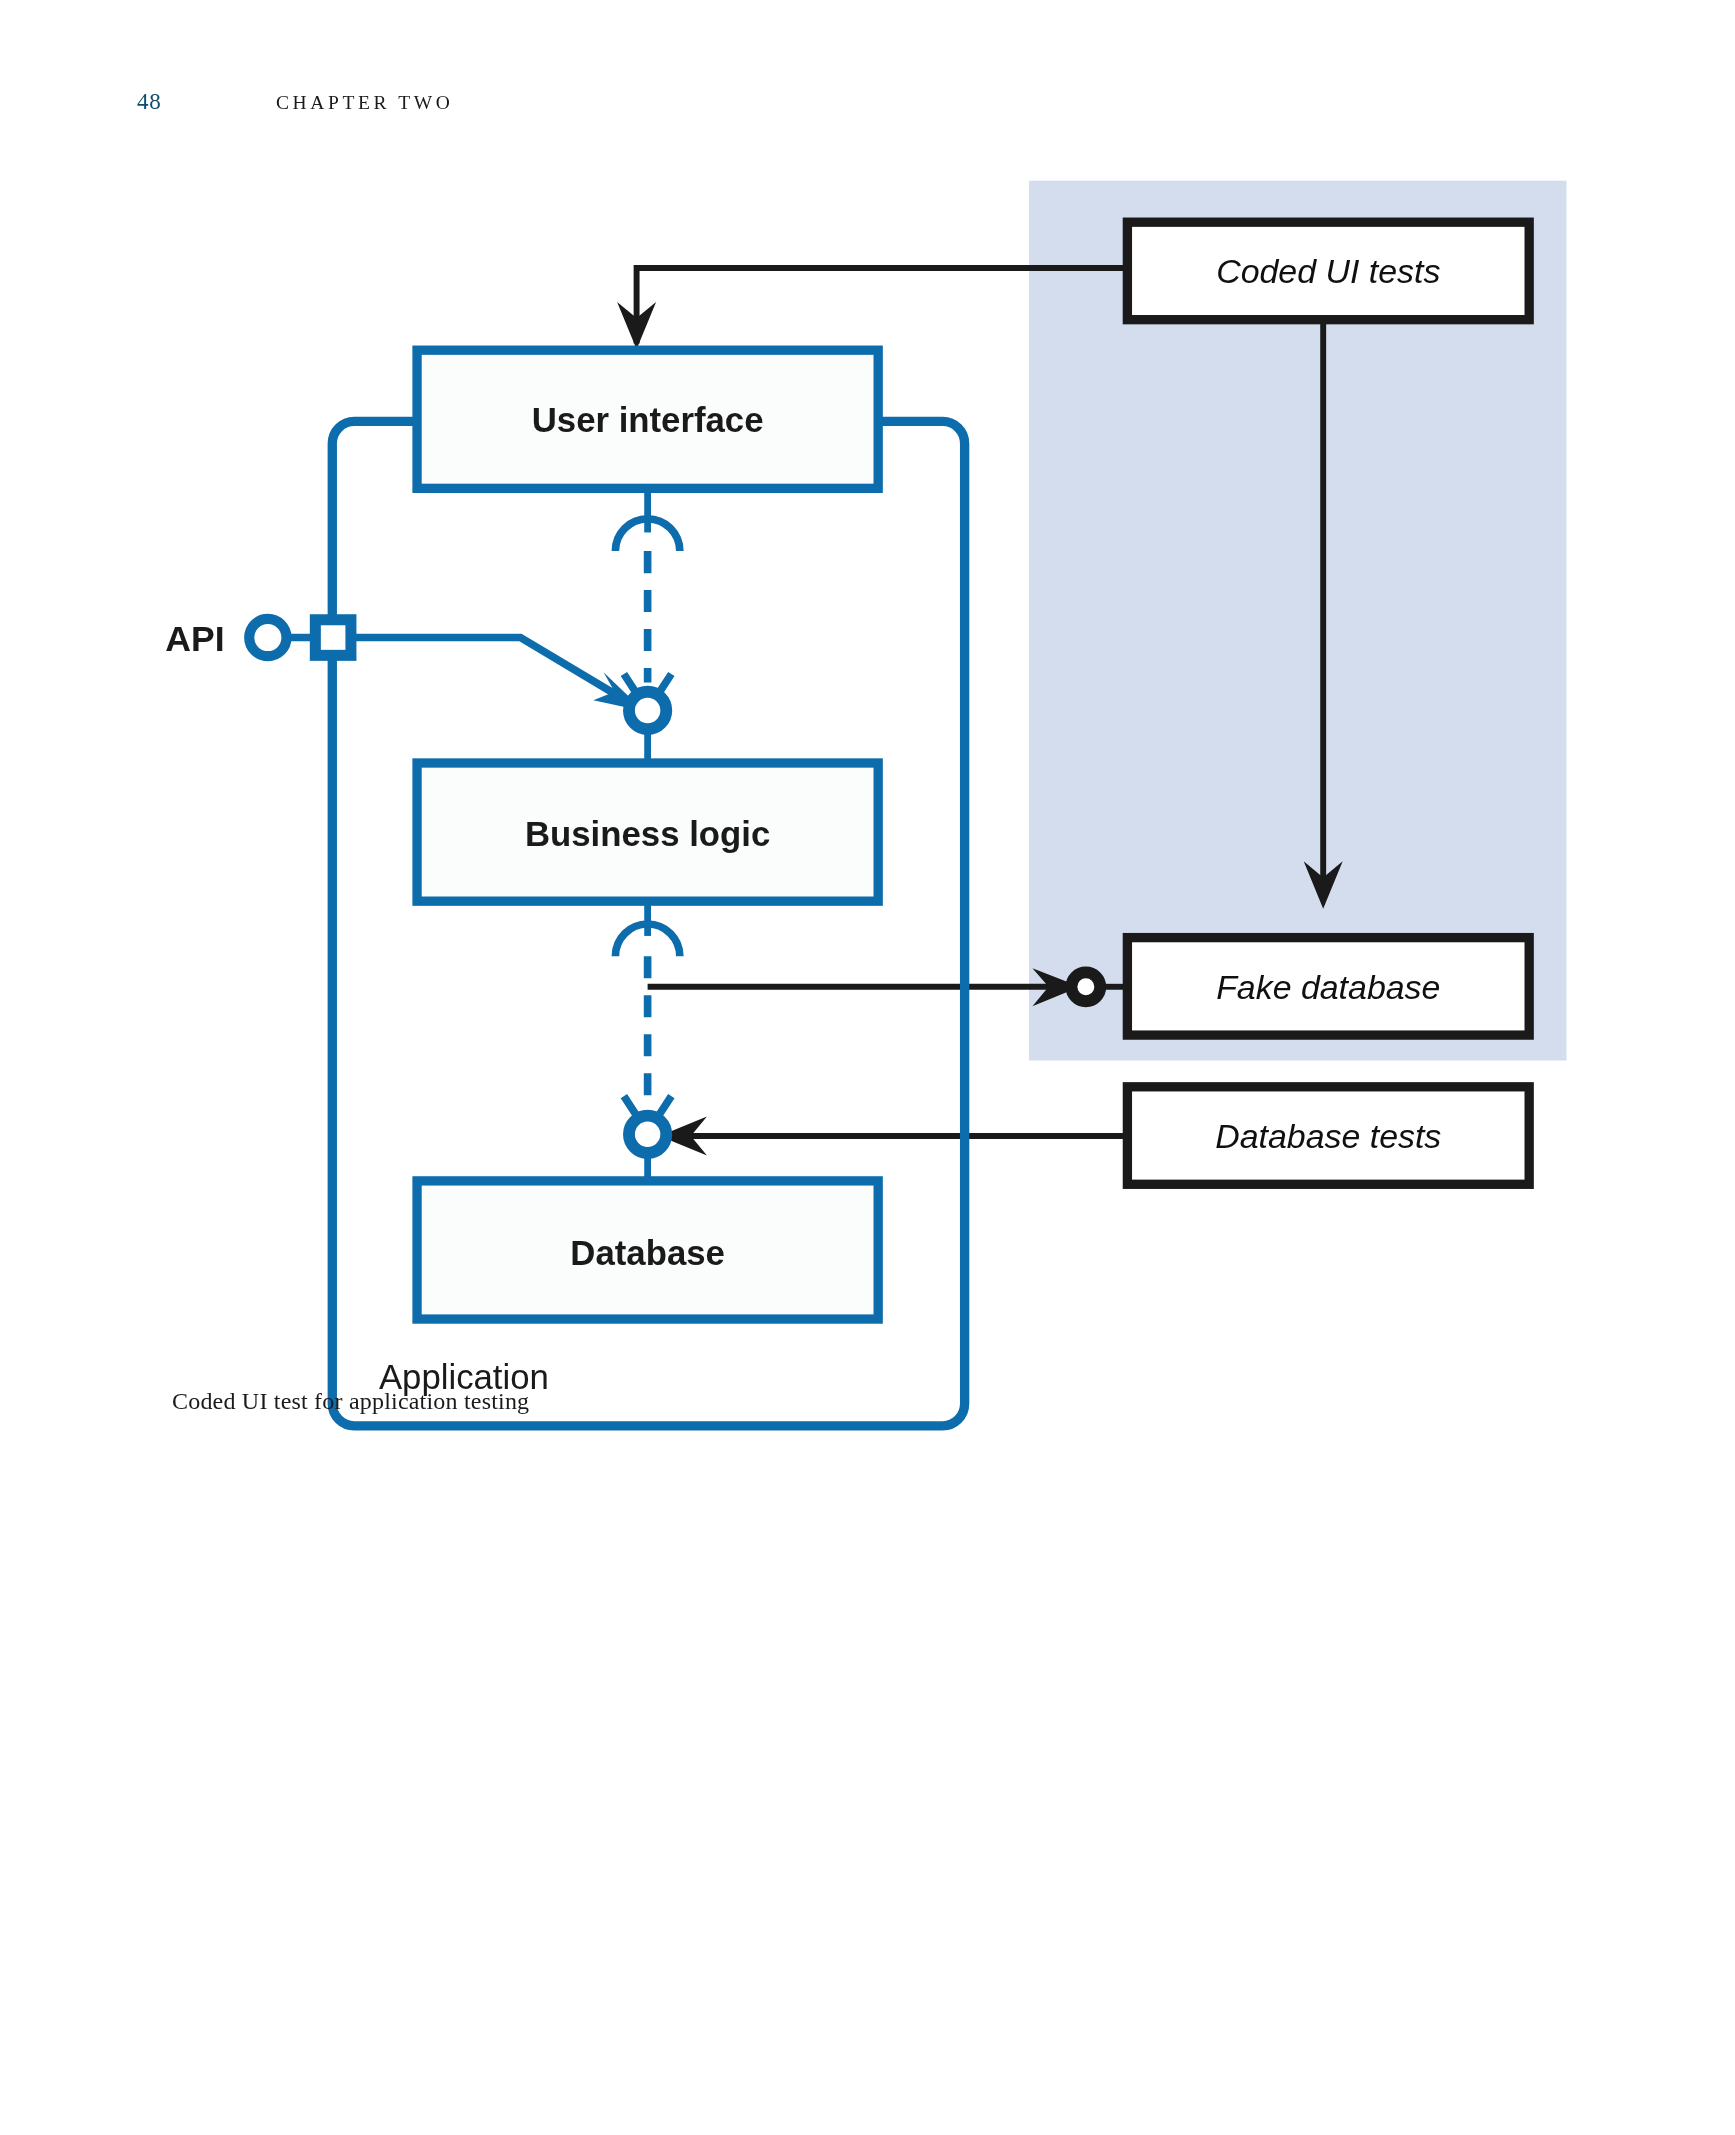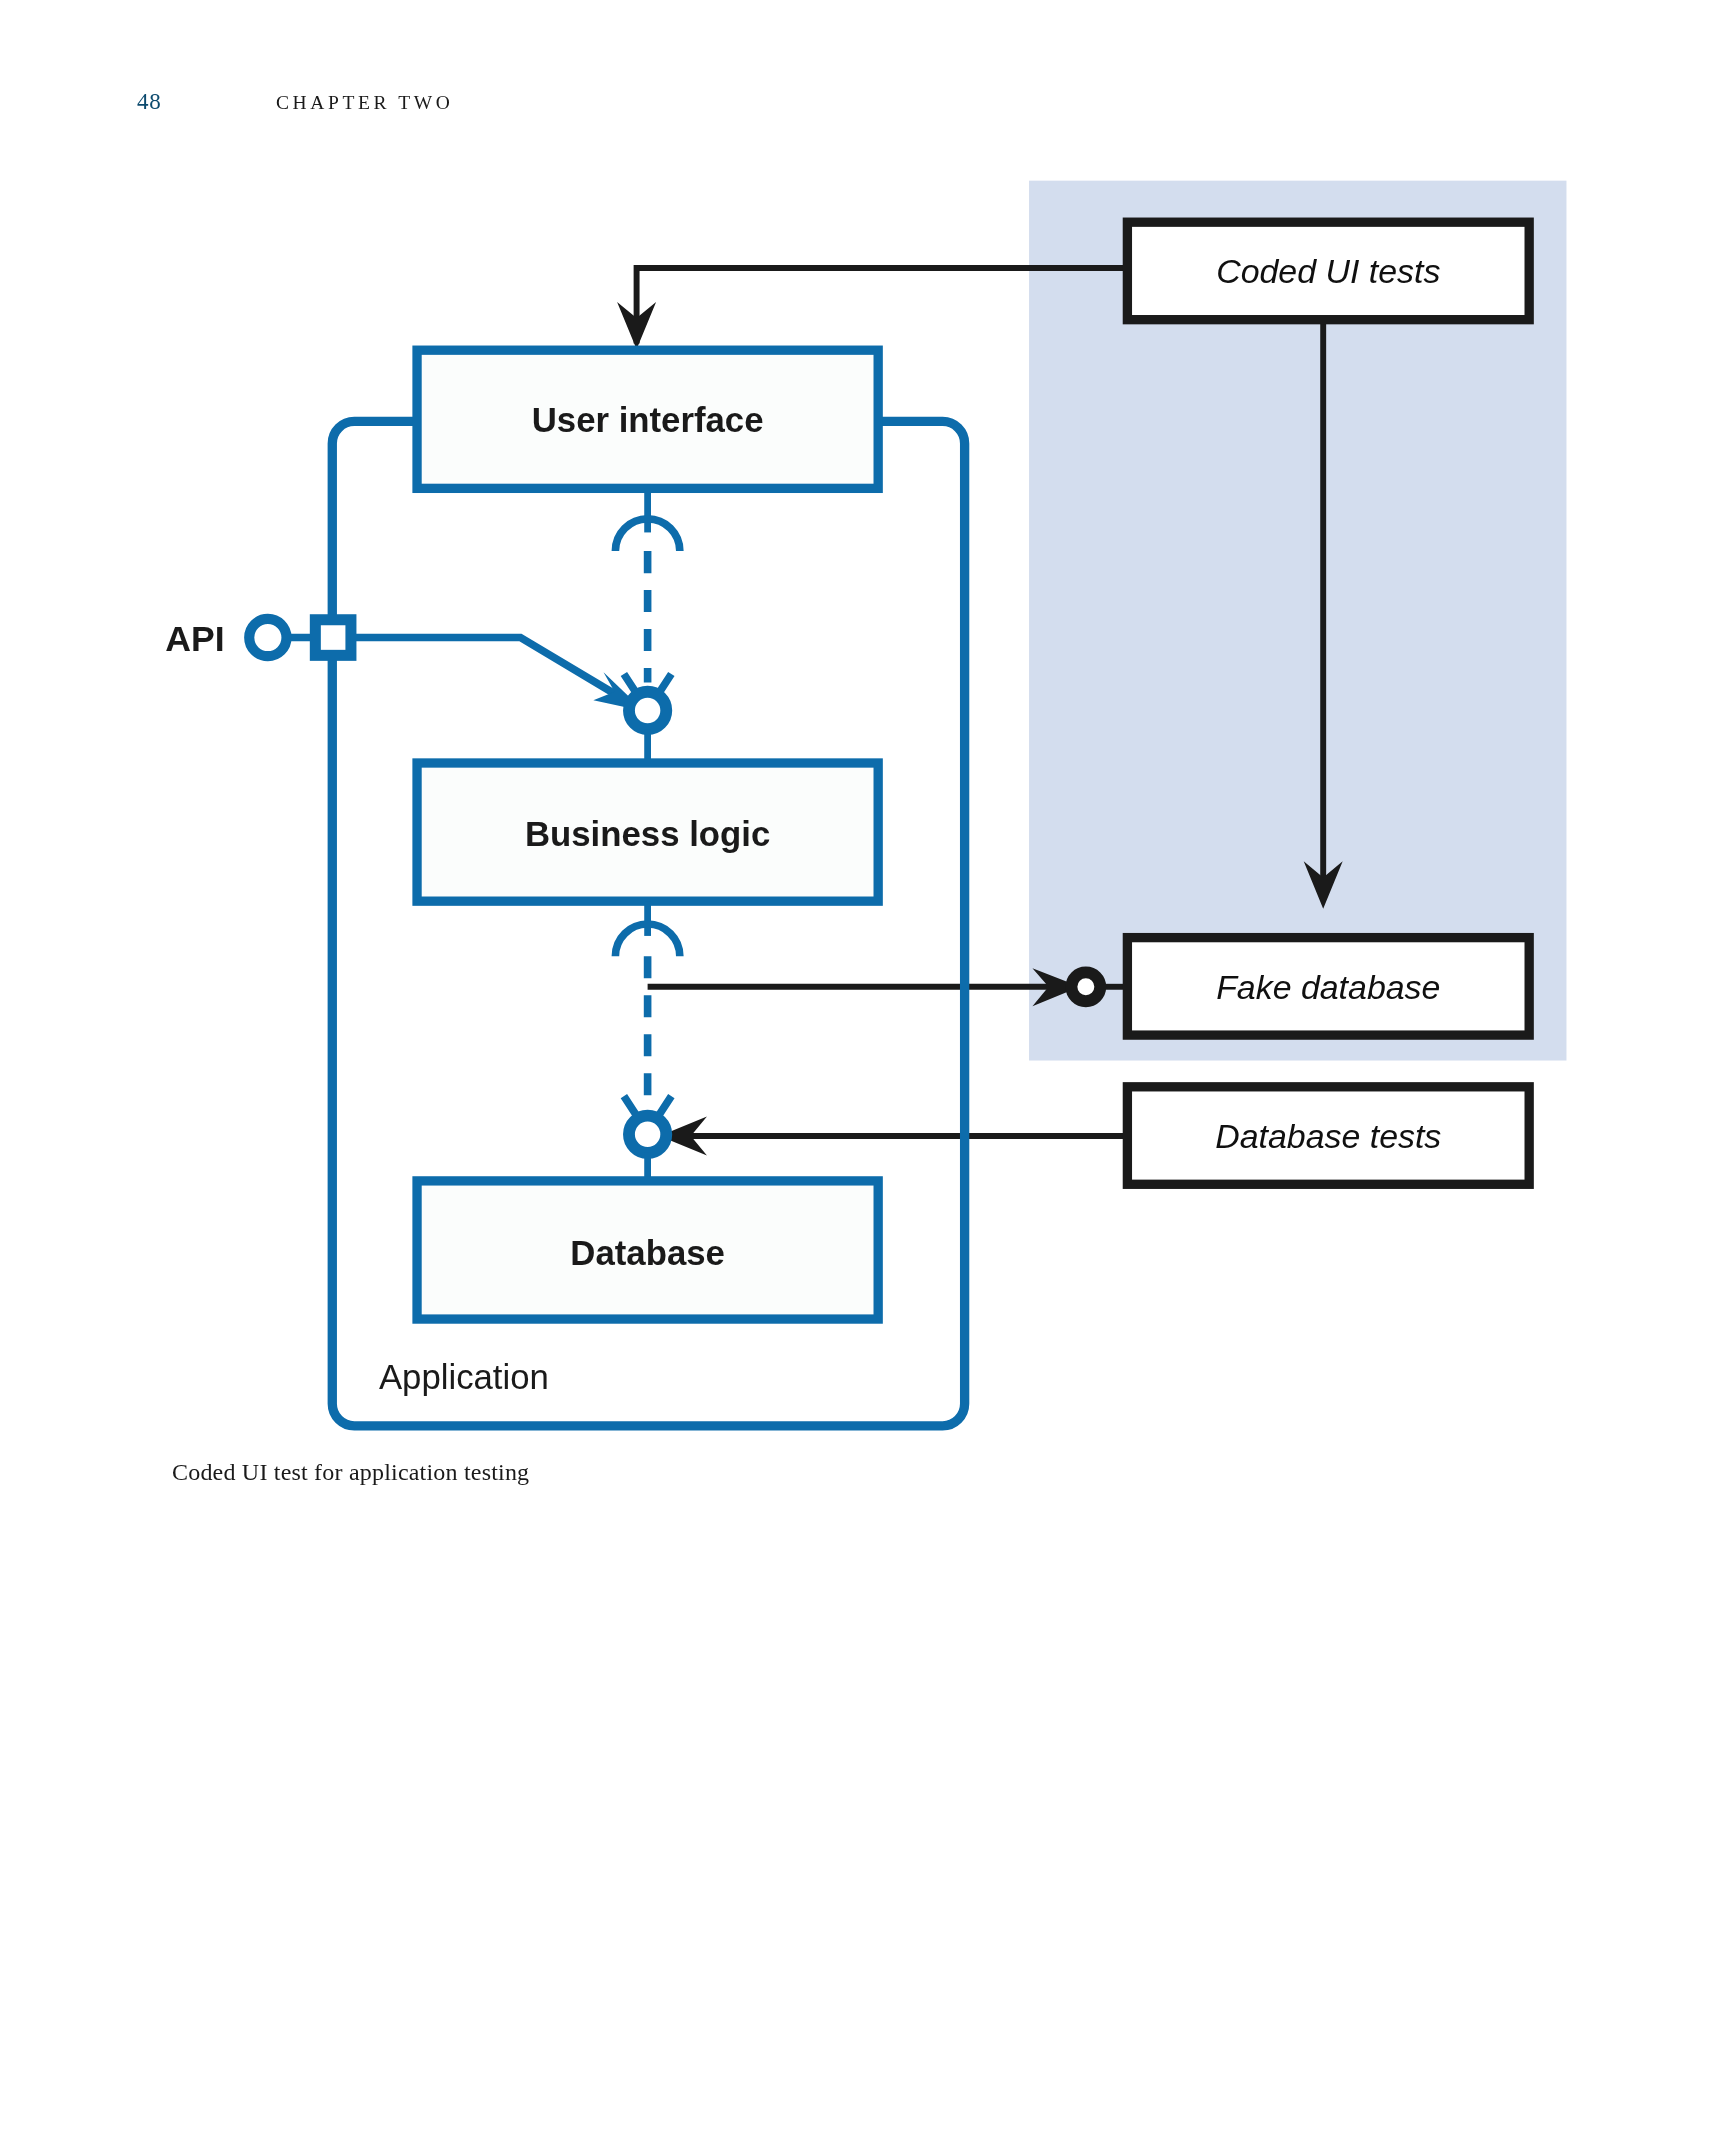--- a/index.html
+++ b/index.html
@@ -52,21 +52,21 @@
     height: 1526px;
   }
   .figure svg {
     display: block;
   }
 
   
   .caption {
     position: absolute;
     left: 172px;
-    top: 1459px;
+    top: 1388px;
     font-family: "Liberation Serif", serif;
     font-size: 24px;
     color: #1a1a1a;
     letter-spacing: 0.2px;
   }
 
   
   .box-label-blue {
     font-family: "Liberation Sans", sans-serif;
     font-size: 41px;

